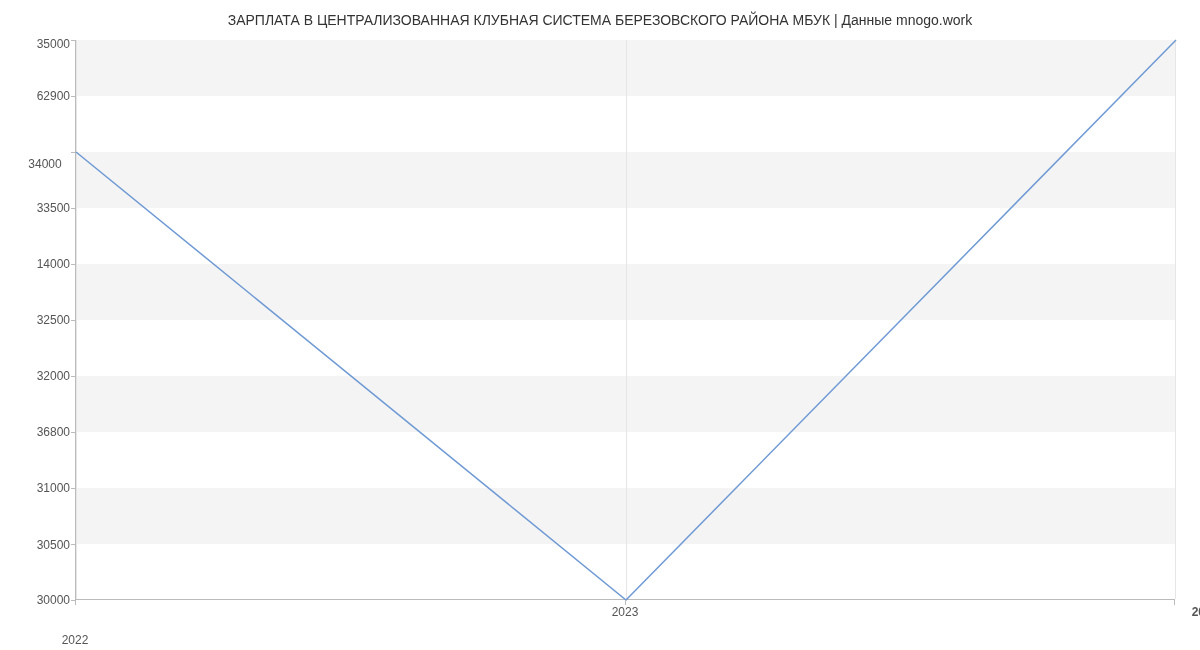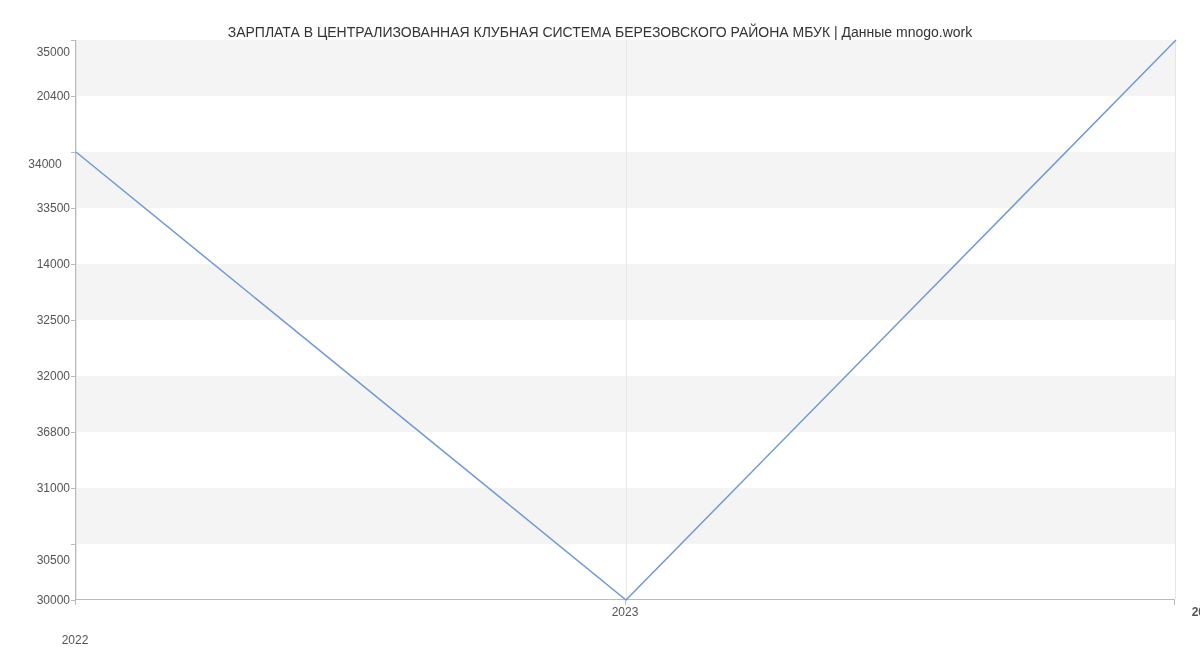--- a/index.html
+++ b/index.html
@@ -8,21 +8,21 @@
     width: 1200px;
     height: 650px;
     background: #ffffff;
     font-family: Arial, Helvetica, sans-serif;
     color: #333;
   }
   .title {
     width: 100%;
     text-align: center;
     font-size: 14px;
-    padding-top: 24px;
+    padding-top: 12px;
     padding-bottom: 4px;
   }
   .chart-wrap {
     position: absolute;
     left: 75px;
     top: 40px;
     width: 1100px;
     height: 560px;
   }
   .plot-area {
@@ -116,30 +116,30 @@
     <div class="tick-mark" style="top:392px;"></div>
     <div class="tick-mark" style="top:448px;"></div>
     <div class="tick-mark" style="top:504px;"></div>
     <div class="tick-mark" style="top:560px;"></div>
 
     <svg class="line-layer">
       <polyline id="series-line" fill="none" stroke-width="1.5" stroke="#6f9ad4" points="0.0,112.0 550.0,560.0 1100.0,0.0"></polyline>
     </svg>
   </div>
 
-  <div class="y-tick" style="top:12px;">35000</div>
-  <div class="y-tick" style="top:56px;">20400</div>
+  <div class="y-tick" style="top:4px;">35000</div>
+  <div class="y-tick" style="top:56px;">62900</div>
   <div class="y-tick" style="top:124px;text-align:center;">34000</div>
   <div class="y-tick" style="top:168px;">33500</div>
   <div class="y-tick" style="top:224px;">14000</div>
   <div class="y-tick" style="top:280px;">32500</div>
   <div class="y-tick" style="top:336px;">32000</div>
   <div class="y-tick" style="top:392px;">36800</div>
   <div class="y-tick" style="top:448px;">31000</div>
-  <div class="y-tick" style="top:520px;">30500</div>
+  <div class="y-tick" style="top:505px;">30500</div>
   <div class="y-tick" style="top:560px;">30000</div>
 
   <div class="x-tick-mark" style="left:0px;"></div>
   <div class="x-tick-mark" style="left:550px;"></div>
   <div class="x-tick-mark" style="left:1099px;"></div>
 
   <div class="x-tick" style="left:0px;margin-top:28px;">2022</div>
   <div class="x-tick" style="left:550px;text-align:right;">2023</div>
   <div class="x-tick" style="left:1130px;font-weight:bold;">2024</div>
 

